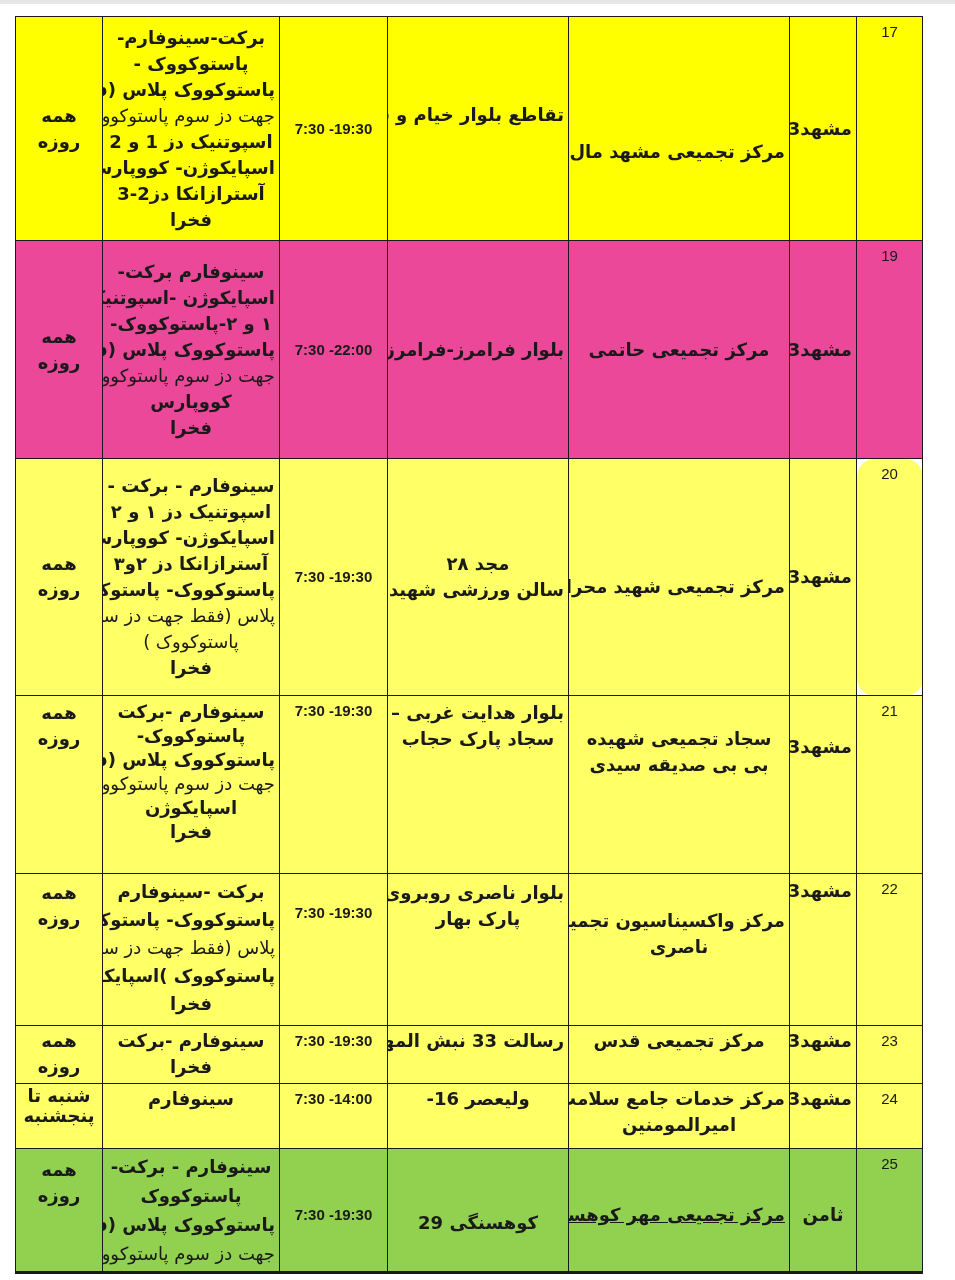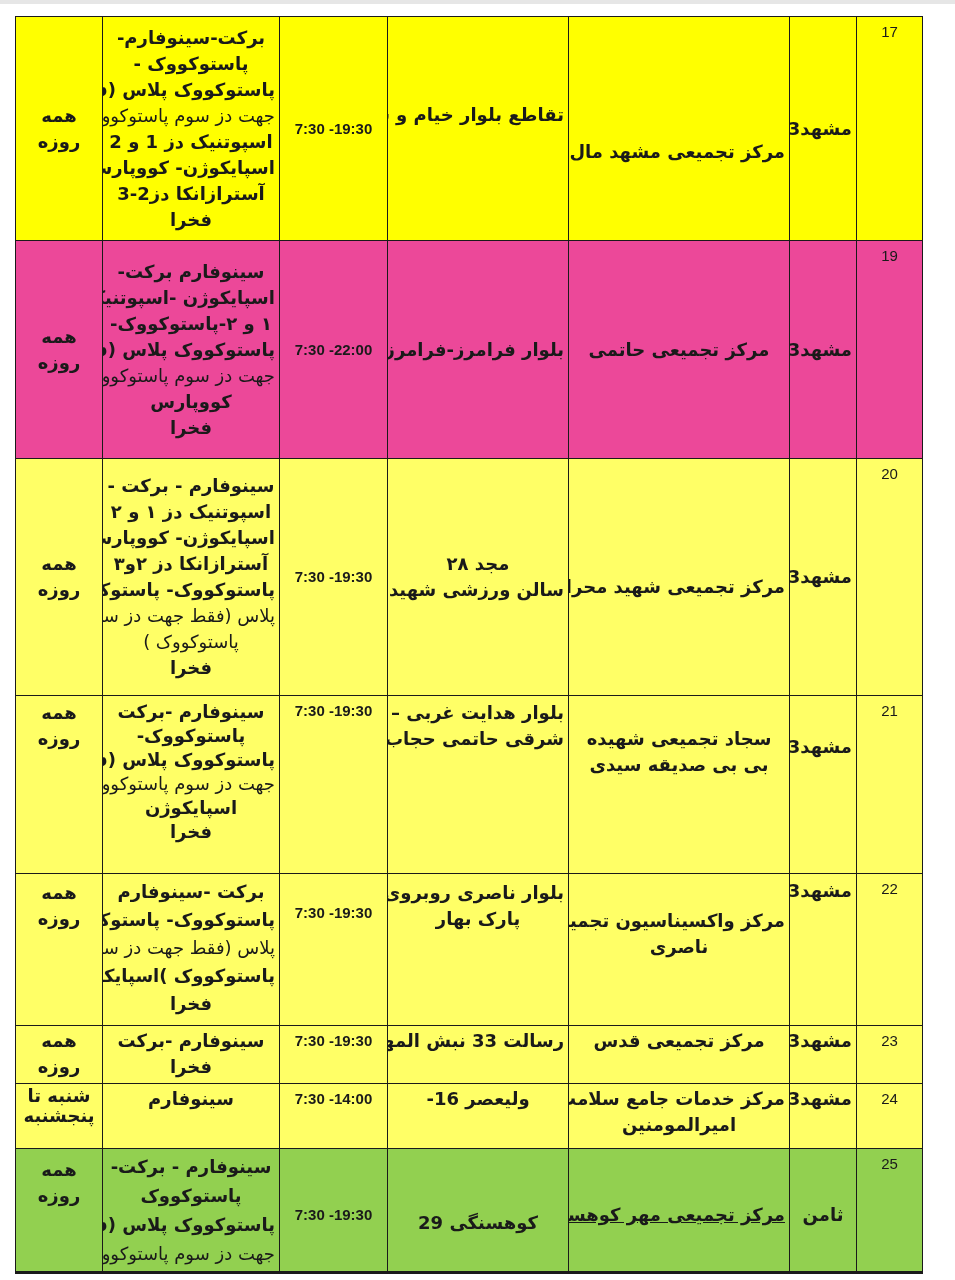--- a/index.html
+++ b/index.html
@@ -102,21 +102,21 @@
           <span class="line">۱ و ۲-پاستوکووک-</span>
           <span class="line">پاستوکووک پلاس (فقط</span>
           <span class="line thin">جهت دز سوم پاستوکووک )</span>
           <span class="line">کووپارس</span>
           <span class="line">فخرا</span>
         </td>
         <td class="c-days">همه روزه</td>
       </tr>
 
       <tr style="height:237px;background:#FFFF66;">
-        <td class="c-num num-mid" style="vertical-align:middle;padding-top:44px;">20</td>
+        <td class="c-num num-mid" style="vertical-align:middle;padding-top:44px;border-radius:18px;">20</td>
         <td class="c-city">مشهد3</td>
         <td class="c-name" style="padding-top:20px;">
           <span class="line">مرکز تجمیعی شهید محرابی</span>
         </td>
         <td class="c-addr">
           <span class="line">مجد ۲۸</span>
           <span class="line">سالن ورزشی شهید محرابی</span>
         </td>
         <td class="c-hours">7:30 -19:30</td>
         <td class="c-vax">
@@ -134,21 +134,21 @@
 
       <tr style="height:178px;background:#FFFF66;">
         <td class="c-num">21</td>
         <td class="c-city top" style="padding-top:38px;">مشهد3</td>
         <td class="c-name top" style="padding-top:30px;">
           <span class="line">سجاد تجمیعی شهیده</span>
           <span class="line">بی بی صدیقه سیدی</span>
         </td>
         <td class="c-addr top" style="padding-top:4px;">
           <span class="line">بلوار هدایت غربی – درب</span>
-          <span class="line">شرقی حاتمی حجاب</span>
+          <span class="line">سجاد پارک حجاب</span>
         </td>
         <td class="c-hours top" style="padding-top:2px;">7:30 -19:30</td>
         <td class="c-vax top" style="line-height:24px;padding-top:4px;">
           <span class="line">سینوفارم -برکت</span>
           <span class="line">پاستوکووک-</span>
           <span class="line">پاستوکووک پلاس (فقط</span>
           <span class="line thin">جهت دز سوم پاستوکووک )</span>
           <span class="line">اسپایکوژن</span>
           <span class="line">فخرا</span>
         </td>

